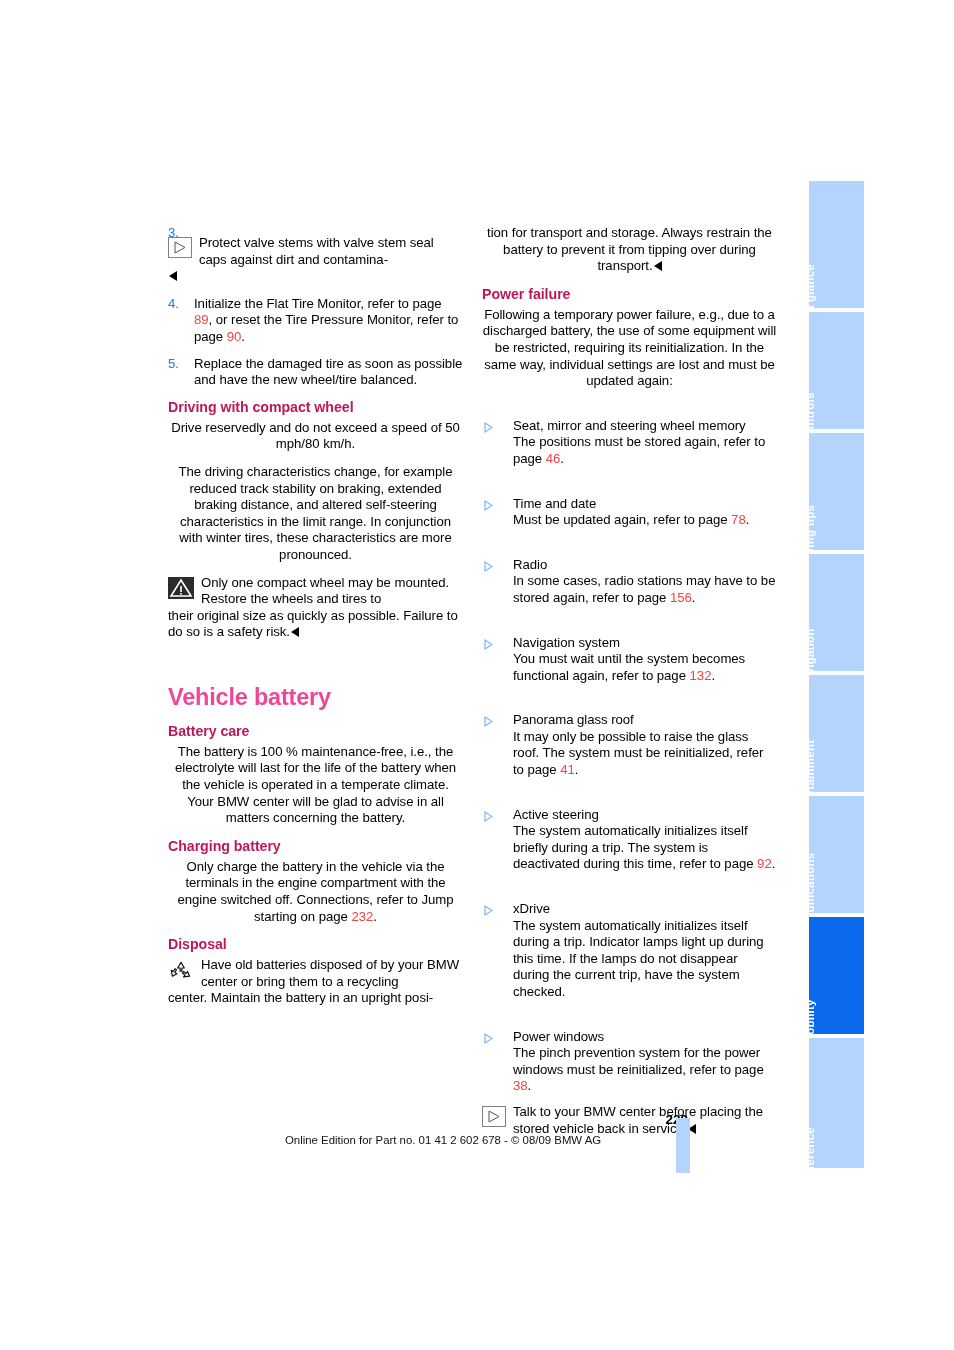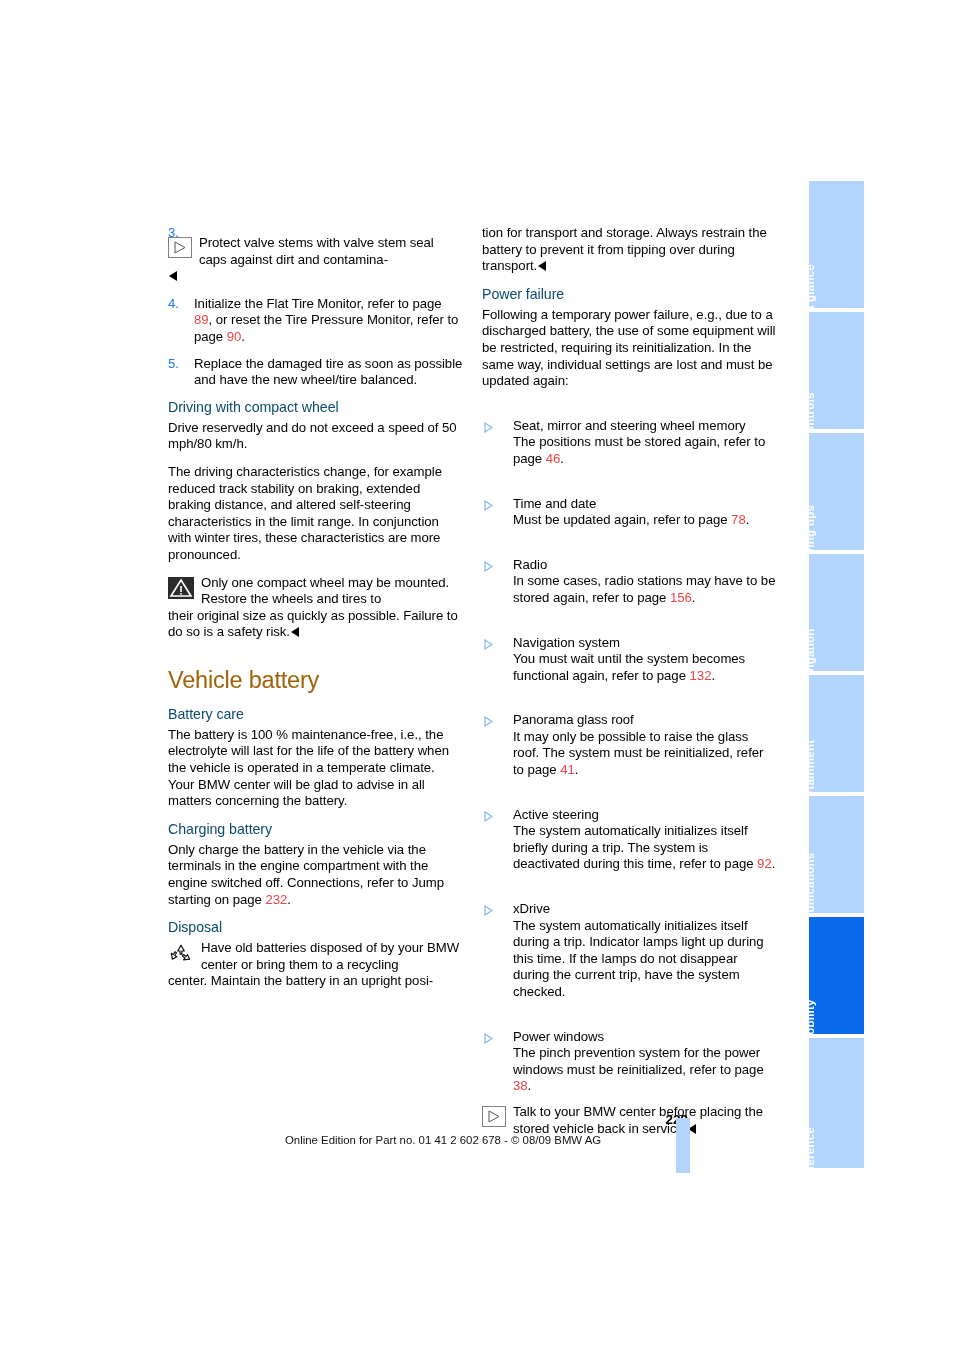--- a/index.html
+++ b/index.html
@@ -26,35 +26,35 @@
     position: absolute;
     top: 225px;
     width: 295px;
     font-size: 13.2px;
     line-height: 16.6px;
     letter-spacing: -0.05px;
   }
   .col-left  { left: 168px; }
   .col-right { left: 482px; }
 
-  p { margin: 0 0 11px 0; }
+  p { margin: 0 0 11px 0; text-align: center; }
 
   
   .h1 {
-    color: #a16207;
+    color: #ec4899;
     font-size: 23.5px;
-    font-weight: normal;
+    font-weight: bold;
     line-height: 26px;
-    margin: 26px 0 13px 0;
+    margin: 43px 0 13px 0;
     letter-spacing: -0.2px;
   }
   .h2 {
-    color: #0c4a6e;
+    color: #be185d;
     font-size: 14.2px;
-    font-weight: normal;
+    font-weight: bold;
     line-height: 17px;
     margin: 1px 0 4px 0;
   }
   .h2.first { margin-top: 0; }
   .pref { color: #ef4444; }
 
   
   .step {
     position: relative;
     padding-left: 26px;

